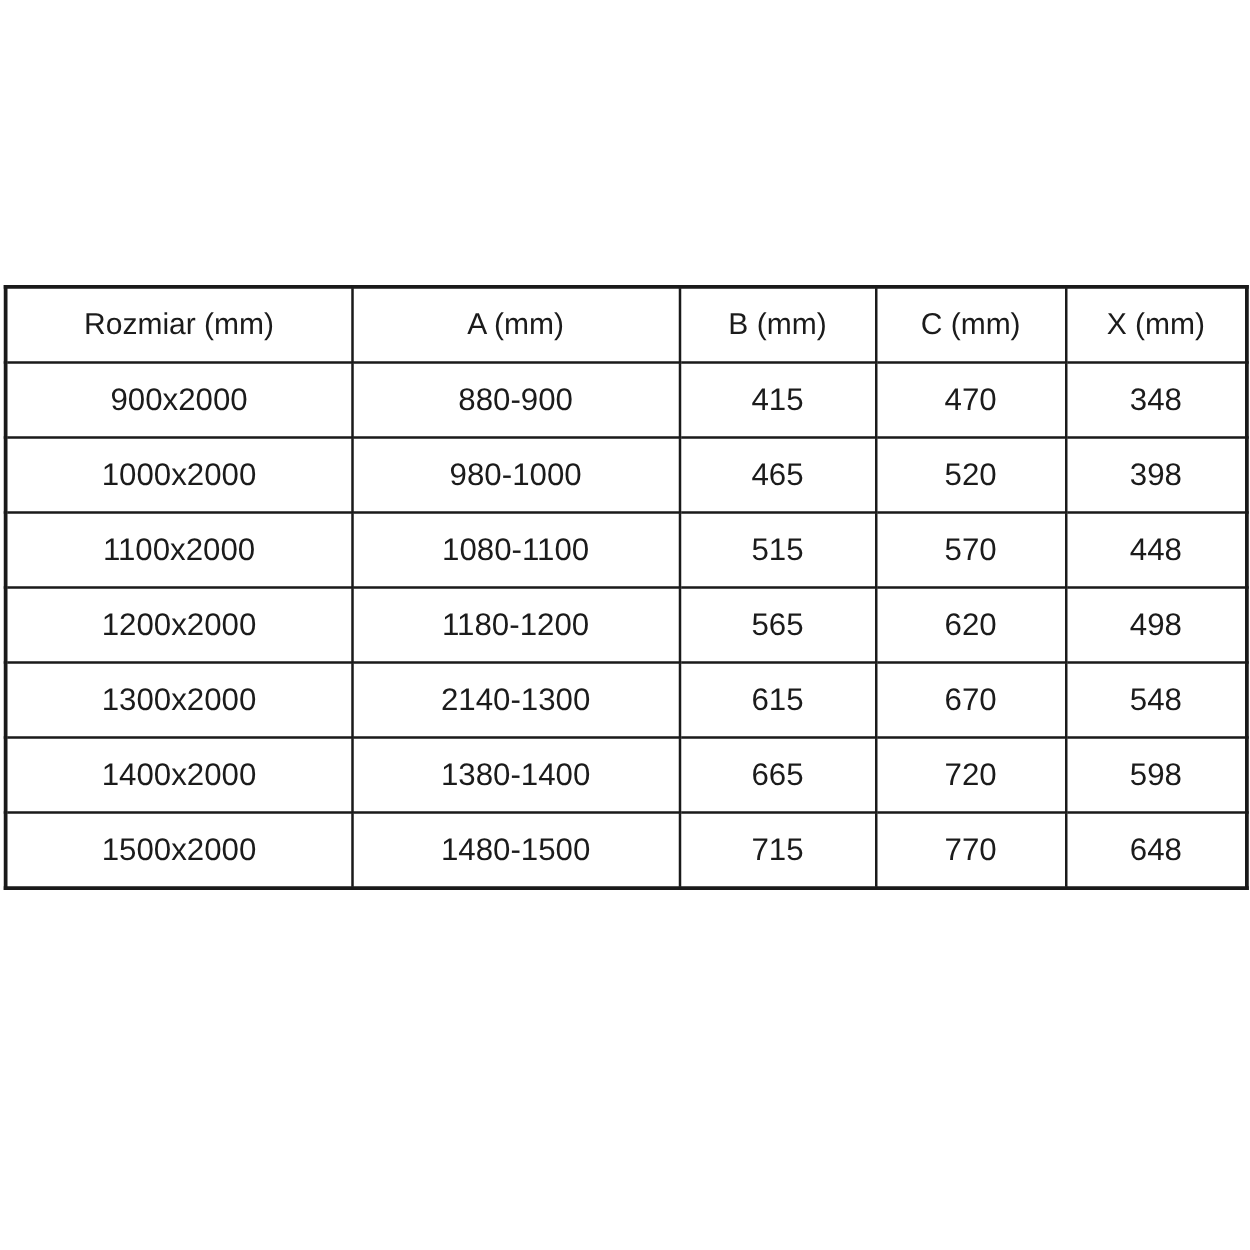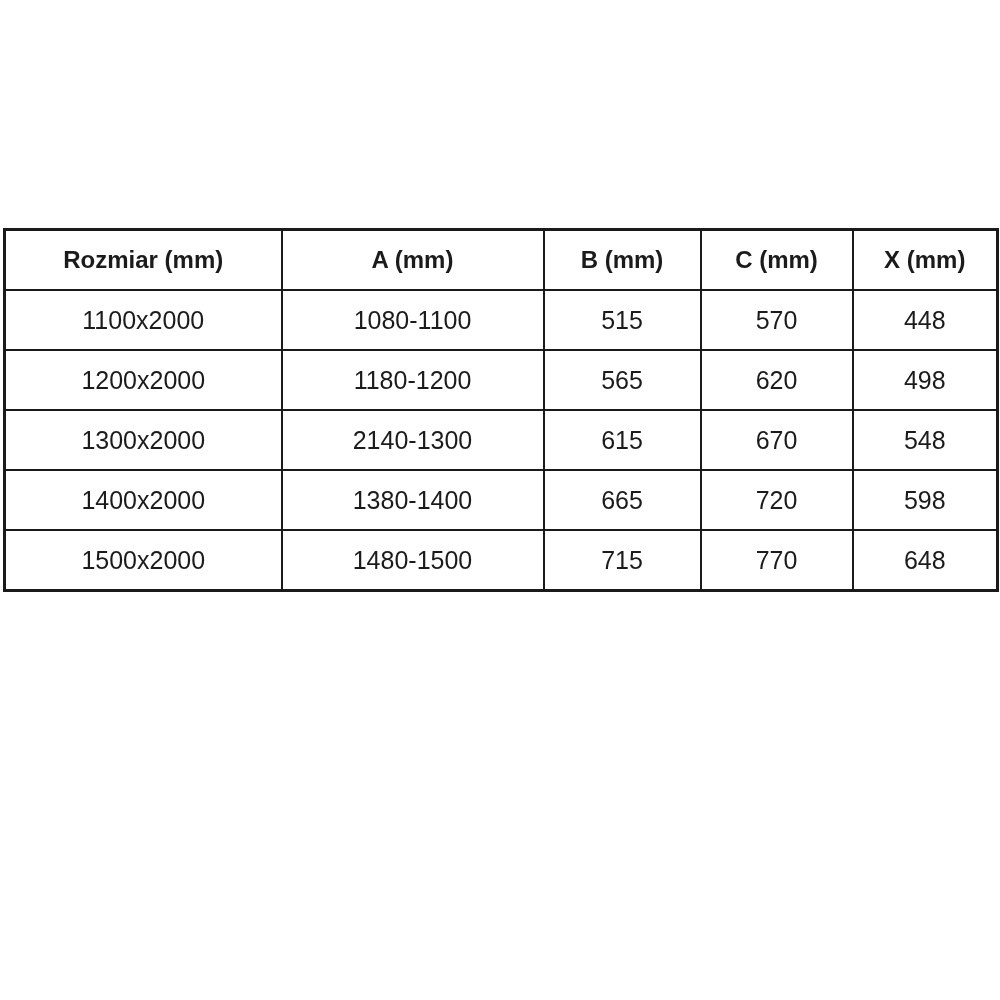--- a/index.html
+++ b/index.html
@@ -30,21 +30,21 @@
     text-align: center;
     vertical-align: middle;
     padding: 0;
     background: #ffffff;
     overflow: hidden;
     white-space: nowrap;
   }
   table.size-table th {
     height: 58px;
     font-size: 24px;
-    font-weight: bold;
+    font-weight: normal;
   }
   table.size-table td {
     height: 58px;
     font-size: 25px;
     font-weight: normal;
   }
   col.c-rozmiar { width: 277px; }
   col.c-a { width: 262px; }
   col.c-b { width: 157px; }
   col.c-c { width: 152px; }
@@ -65,20 +65,34 @@
     <thead>
       <tr>
         <th>Rozmiar (mm)</th>
         <th>A (mm)</th>
         <th>B (mm)</th>
         <th>C (mm)</th>
         <th>X (mm)</th>
       </tr>
     </thead>
     <tbody>
+      <tr>
+        <td>900x2000</td>
+        <td>880-900</td>
+        <td>415</td>
+        <td>470</td>
+        <td>348</td>
+      </tr>
+      <tr>
+        <td>1000x2000</td>
+        <td>980-1000</td>
+        <td>465</td>
+        <td>520</td>
+        <td>398</td>
+      </tr>
       <tr>
         <td>1100x2000</td>
         <td>1080-1100</td>
         <td>515</td>
         <td>570</td>
         <td>448</td>
       </tr>
       <tr>
         <td>1200x2000</td>
         <td>1180-1200</td>

